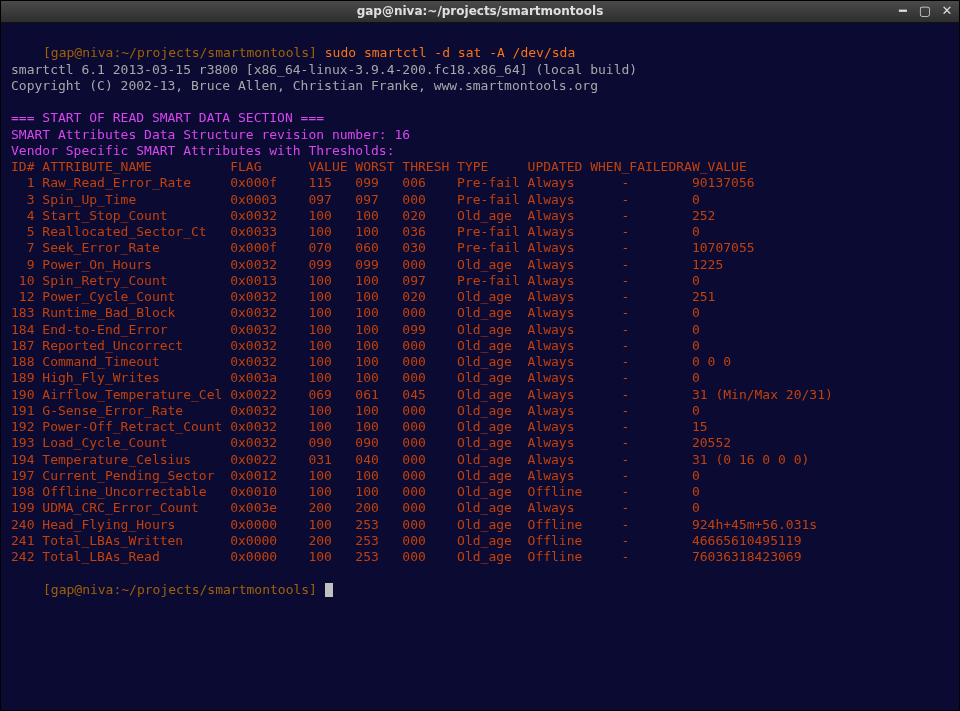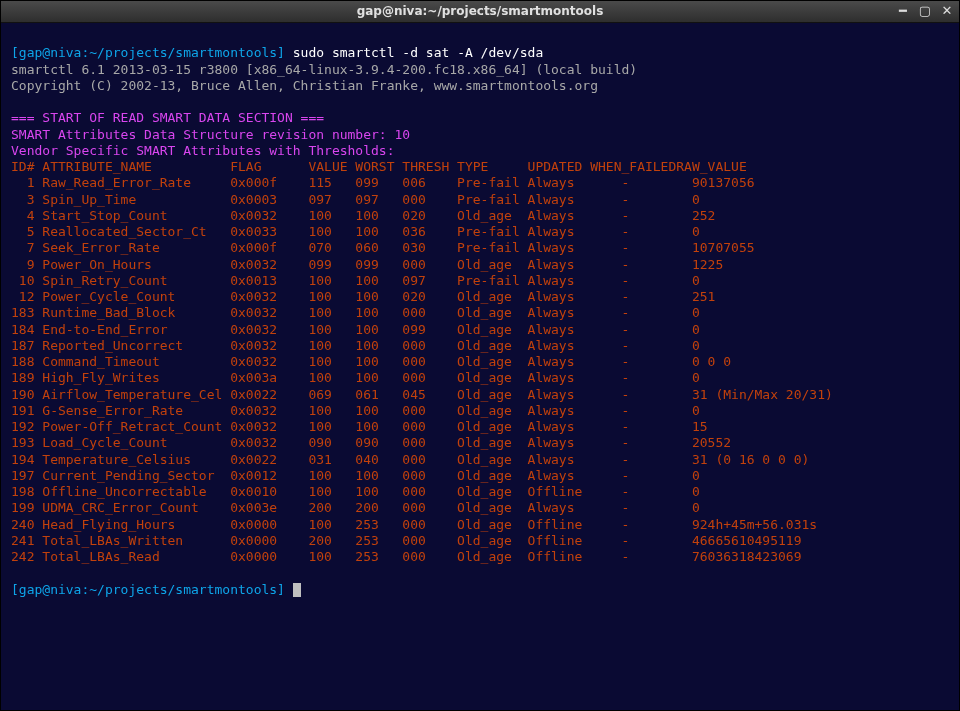--- a/index.html
+++ b/index.html
@@ -32,22 +32,22 @@
   .titlebar .ctrl {
     width:16px; height:16px; color:#ddd; font-size:13px; line-height:16px;
     text-align:center; cursor:pointer;
   }
   .term {
     flex:1; padding:6px 10px 6px 10px;
     color:#a8a8a8;
     white-space:pre;
     overflow:hidden;
   }
-  .prompt   { color:#0ea5e9; }
-  .cmd      { color:#ffffff; }
+  .prompt   { color:#a16207;margin-left:32px; }
+  .cmd      { color:#f97316; }
   .ver      { color:#a8a8a8; }
   .hdr      { color:#d946ef; }
   .tblhdr   { color:#c2410c; }
   .row      { color:#c2410c; }
   .cursor   { display:inline-block; width:8px; height:14px; background:#c0c0c0; vertical-align:text-bottom; }
 </style>
 </head>
 <body>
 
 <div class="window">
@@ -60,21 +60,21 @@
       <span class="ctrl">✕</span>
     </div>
   </div>
 
   <div class="term">
 <span class="prompt">[gap@niva:~/projects/smartmontools]</span> <span class="cmd">sudo smartctl -d sat -A /dev/sda</span>
 <span class="ver">smartctl 6.1 2013-03-15 r3800 [x86_64-linux-3.9.4-200.fc18.x86_64] (local build)</span>
 <span class="ver">Copyright (C) 2002-13, Bruce Allen, Christian Franke, www.smartmontools.org</span>
 
 <span class="hdr">=== START OF READ SMART DATA SECTION ===</span>
-<span class="hdr">SMART Attributes Data Structure revision number: 10</span>
+<span class="hdr">SMART Attributes Data Structure revision number: 16</span>
 <span class="hdr">Vendor Specific SMART Attributes with Thresholds:</span>
 <span class="tblhdr" id="col-header">ID# ATTRIBUTE_NAME          FLAG      VALUE WORST THRESH TYPE     UPDATED WHEN_FAILEDRAW_VALUE</span>
 <span id="rows-container"><span class="row">  1 Raw_Read_Error_Rate     0x000f    115   099   006    Pre-fail Always      -        90137056</span>
 <span class="row">  3 Spin_Up_Time            0x0003    097   097   000    Pre-fail Always      -        0</span>
 <span class="row">  4 Start_Stop_Count        0x0032    100   100   020    Old_age  Always      -        252</span>
 <span class="row">  5 Reallocated_Sector_Ct   0x0033    100   100   036    Pre-fail Always      -        0</span>
 <span class="row">  7 Seek_Error_Rate         0x000f    070   060   030    Pre-fail Always      -        10707055</span>
 <span class="row">  9 Power_On_Hours          0x0032    099   099   000    Old_age  Always      -        1225</span>
 <span class="row"> 10 Spin_Retry_Count        0x0013    100   100   097    Pre-fail Always      -        0</span>
 <span class="row"> 12 Power_Cycle_Count       0x0032    100   100   020    Old_age  Always      -        251</span>

